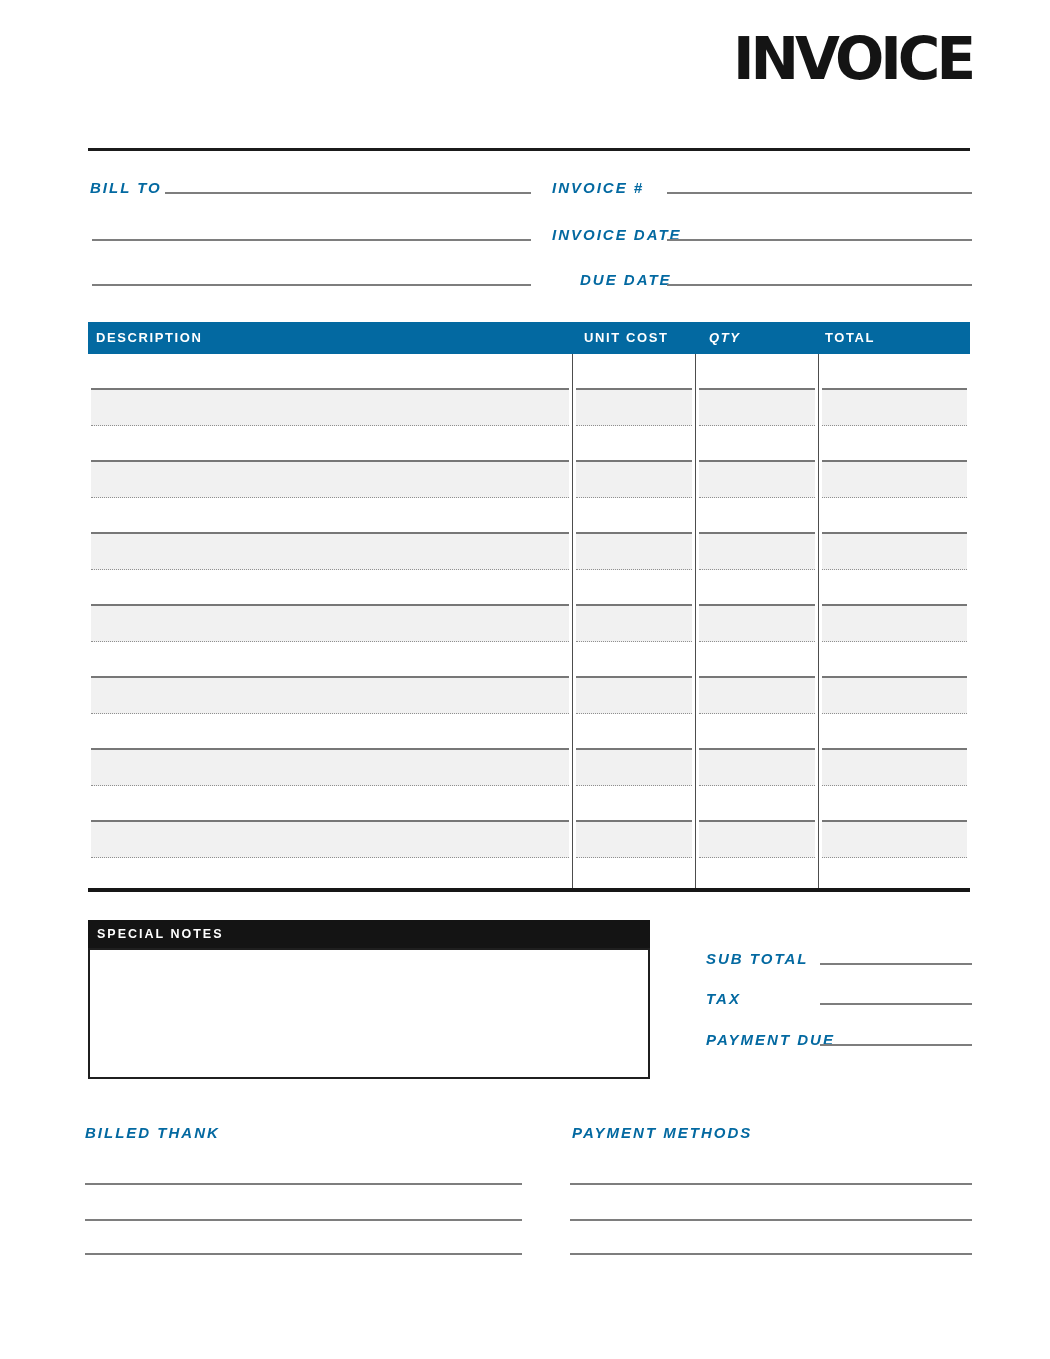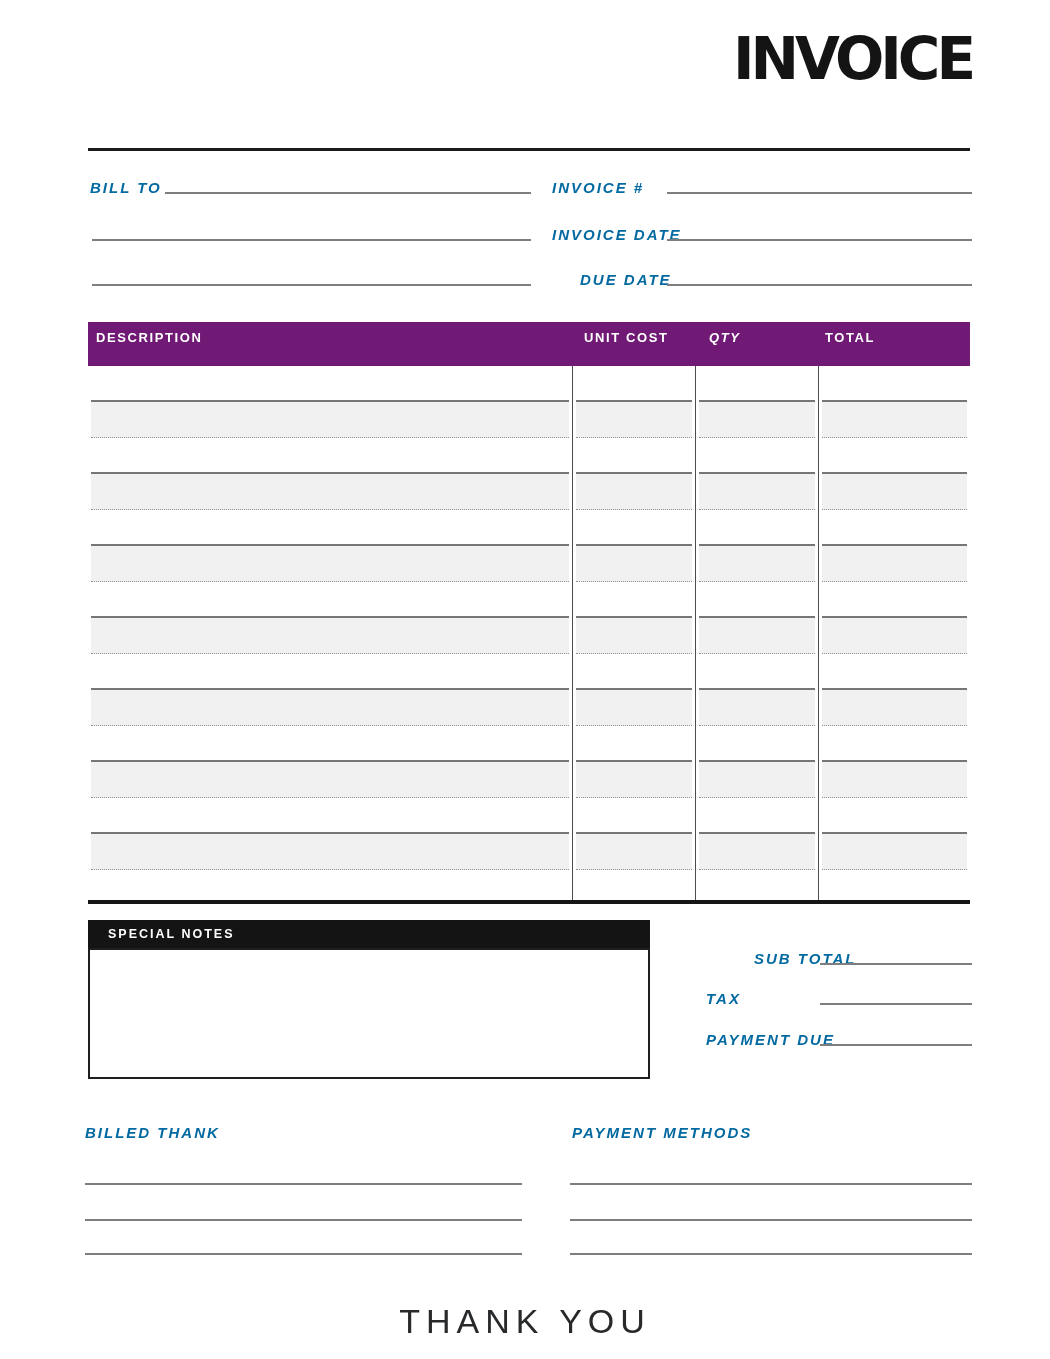--- a/index.html
+++ b/index.html
@@ -17,21 +17,21 @@
   .rule-top{left:88px;top:148px;width:882px;height:3px;}
   
   .lbl{
     position:absolute;font-weight:bold;font-size:15px;line-height:13px;
     letter-spacing:2px;color:#0369a1;white-space:nowrap;font-style:italic;
   }
   
   .fill{position:absolute;height:2px;background:#7e7e7e;}
   
   .table{position:absolute;left:88px;top:322px;width:882px;}
-  .thead{display:flex;background:#701a75;height:44px;}
+  .thead{display:flex;background:#0369a1;height:32px;}
   .th{font-weight:bold;font-size:13px;line-height:32px;letter-spacing:1.6px;color:#ffffff;white-space:nowrap;}
   .c1{width:484px;box-sizing:border-box;}
   .c2{width:123px;box-sizing:border-box;}
   .c3{width:123px;box-sizing:border-box;}
   .c4{width:152px;box-sizing:border-box;}
   .thead .c1{padding-left:8px;}
   .thead .c2{padding-left:12px;}
   .thead .c3{padding-left:14px;font-style:italic;}
   .thead .c4{padding-left:7px;}
   .tbody{border-bottom:4px solid #161616;}
@@ -39,21 +39,21 @@
   .half{display:flex;height:36px;}
   .band{margin:0 3px;}
   .half-white .band{height:34px;border-bottom:2px solid #777777;}
   .half-gray .band{height:35px;border-bottom:1px dotted #8f8f8f;background:#f1f1f1;}
   .row-final{display:flex;height:30px;}
   
   .notes-bar{
     position:absolute;left:88px;top:920px;width:562px;height:28px;background:#141414;
   }
   .notes-bar .bar-lbl{
-    font-weight:bold;font-size:12.5px;line-height:28px;letter-spacing:2px;color:#ffffff;padding-left:20px;white-space:nowrap;
+    font-weight:bold;font-size:12.5px;line-height:28px;letter-spacing:2px;color:#ffffff;padding-left:9px;white-space:nowrap;
   }
   .notes-box{position:absolute;left:88px;top:948px;width:562px;height:131px;border:2px solid #1f1f1f;box-sizing:border-box;background:#fff;}
   
   .thanks{
     position:absolute;left:0;top:1302px;width:100%;text-align:center;
     font-size:34px;line-height:38px;font-weight:normal;letter-spacing:6px;color:#27292b;white-space:nowrap;
   }
 </style>
 </head>
 <body>
@@ -300,33 +300,32 @@
         <div class="c4"></div>
       </div>
     </div>
   </div>
 
   <div class="notes-bar">
     <div class="bar-lbl">SPECIAL NOTES</div>
   </div>
   <div class="notes-box"></div>
 
-  <div class="lbl" style="left:706px;top:952px;margin-left:48px;">SUB TOTAL</div>
+  <div class="lbl" style="left:706px;top:952px;">SUB TOTAL</div>
   <div class="fill" style="left:820px;top:963px;width:152px;"></div>
   <div class="lbl" style="left:706px;top:992px;">TAX</div>
   <div class="fill" style="left:820px;top:1003px;width:152px;"></div>
   <div class="lbl" style="left:706px;top:1033px;">PAYMENT DUE</div>
   <div class="fill" style="left:820px;top:1044px;width:152px;"></div>
 
   <div class="lbl" style="left:85px;top:1126px;">BILLED THANK</div>
   <div class="lbl" style="left:572px;top:1126px;">PAYMENT METHODS</div>
 
   <div class="fill" style="left:85px;top:1183px;width:437px;"></div>
   <div class="fill" style="left:85px;top:1219px;width:437px;"></div>
   <div class="fill" style="left:85px;top:1253px;width:437px;"></div>
 
   <div class="fill" style="left:570px;top:1183px;width:402px;"></div>
   <div class="fill" style="left:570px;top:1219px;width:402px;"></div>
   <div class="fill" style="left:570px;top:1253px;width:402px;"></div>
 
-  <div class="thanks">THANK YOU</div>
 
 </div>
 
 </body></html>

